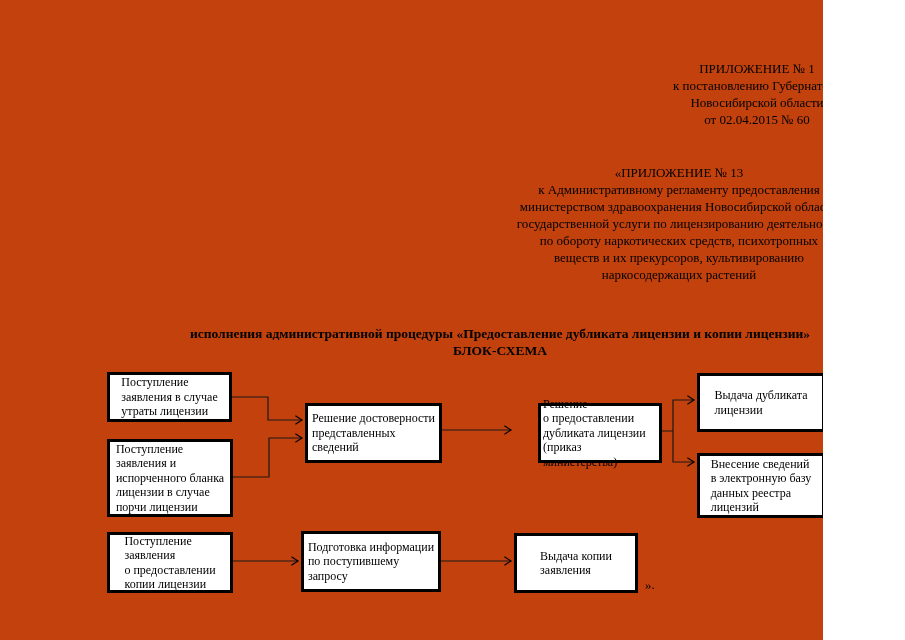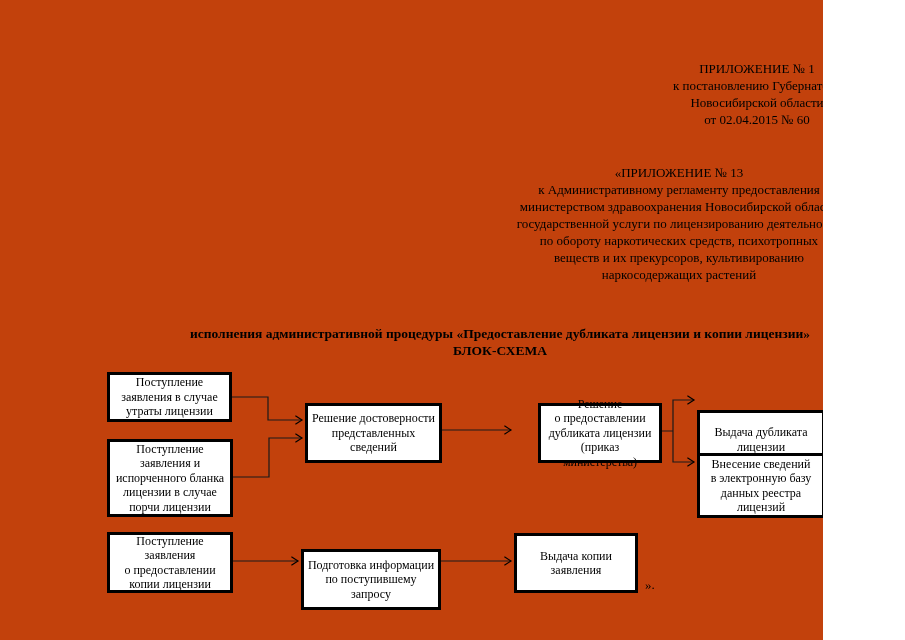--- a/index.html
+++ b/index.html
@@ -27,21 +27,21 @@
     line-height: 17px;
   }
   .flowbox {
     position: absolute;
     box-sizing: border-box;
     border: 3px solid #000;
     background: #fff;
     display: flex;
     align-items: center;
     justify-content: center;
-    text-align: center;
+    text-align: left;
     white-space: pre-line;
     font-size: 12px;
     line-height: 14.5px;
     padding: 1px 2px;
   }
   #connectors {
     position: absolute;
     left: 0; top: 0;
     pointer-events: none;
   }
@@ -101,34 +101,34 @@
 
   <div class="flowbox" style="left:305px; top:403px; width:137px; height:60px;">Решение достоверности
 представленных
 сведений</div>
 
   <div class="flowbox" style="left:538px; top:403px; width:124px; height:60px;">Решение
 о предоставлении
 дубликата лицензии
 (приказ министерства)</div>
 
-  <div class="flowbox" style="left:697px; top:373px; width:128px; height:59px;margin-top:37px;">Выдача дубликата
+  <div class="flowbox" style="left:697px; top:373px; width:128px; height:59px;">Выдача дубликата
 лицензии</div>
 
   <div class="flowbox" style="left:697px; top:453px; width:128px; height:65px;">Внесение сведений
 в электронную базу
 данных реестра
 лицензий</div>
 
   <div class="flowbox" style="left:107px; top:532px; width:126px; height:61px;">Поступление
 заявления
 о предоставлении
 копии лицензии</div>
 
-  <div class="flowbox" style="left:301px; top:531px; width:140px; height:61px;margin-top:18px;">Подготовка информации
+  <div class="flowbox" style="left:301px; top:531px; width:140px; height:61px;">Подготовка информации
 по поступившему
 запросу</div>
 
   <div class="flowbox" style="left:514px; top:533px; width:124px; height:60px;">Выдача копии
 заявления</div>
 
   <div class="closing-mark" style="left:645px; top:577px;">».</div>
 
 </div>
 

